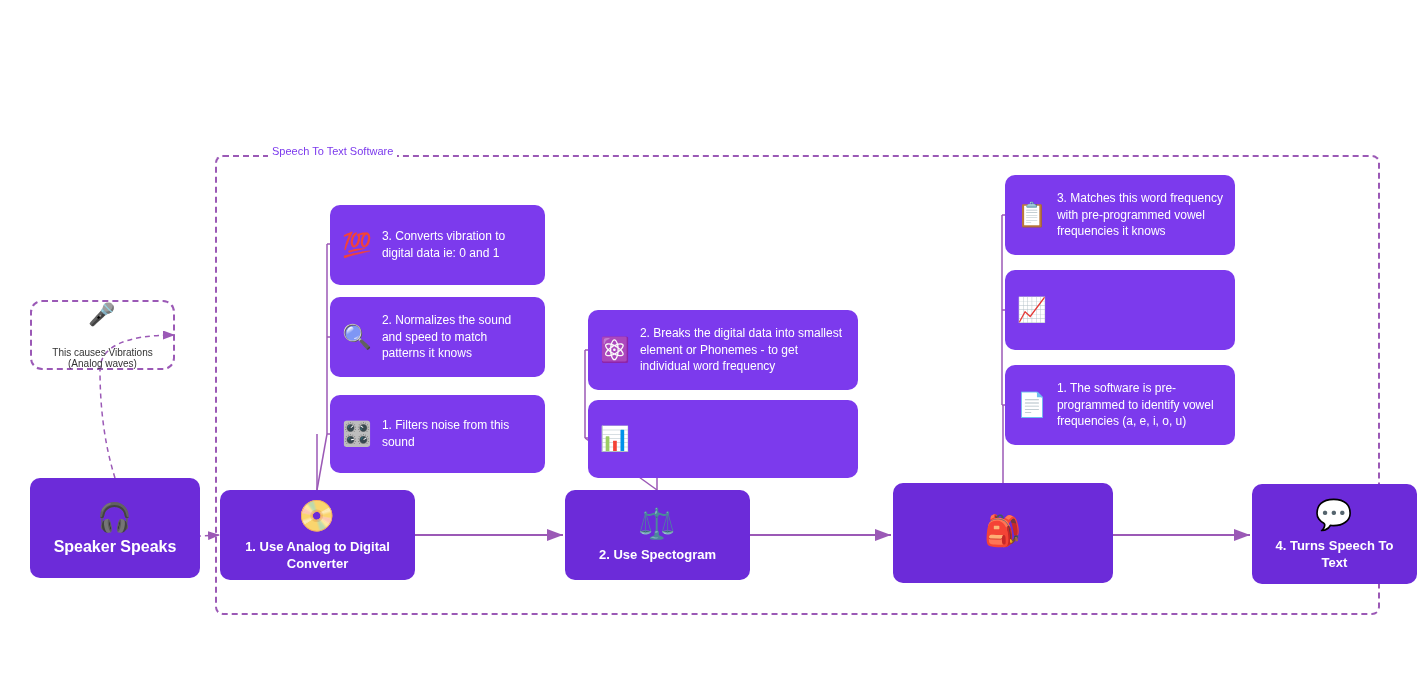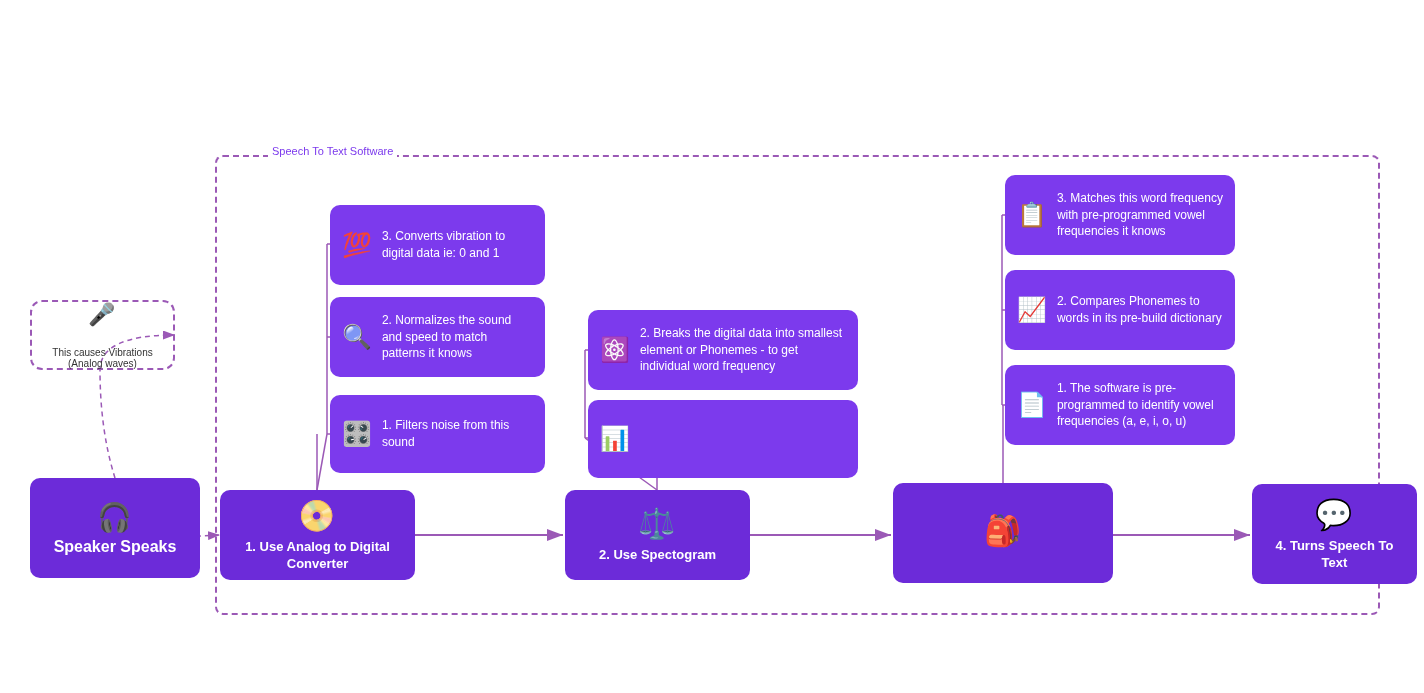--- a/index.html
+++ b/index.html
@@ -372,21 +372,20 @@
     <div class="sub-icon">📊</div>
   </div>
 
   <div class="sub-box" id="sub-matches">
     <div class="sub-icon">📋</div>
     <div class="sub-text">3. Matches this word frequency with pre-programmed vowel frequencies it knows</div>
   </div>
 
   <div class="sub-box" id="sub-compares">
     <div class="sub-icon">📈</div>
-    <div class="sub-text">2. Compares Phonemes to words in its pre-build dictionary</div>
   </div>
 
   <div class="sub-box" id="sub-preprogrammed">
     <div class="sub-icon">📄</div>
     <div class="sub-text">1. The software is pre-programmed to identify vowel frequencies (a, e, i, o, u)</div>
   </div>
 
 </div>
 
 </body></html>

